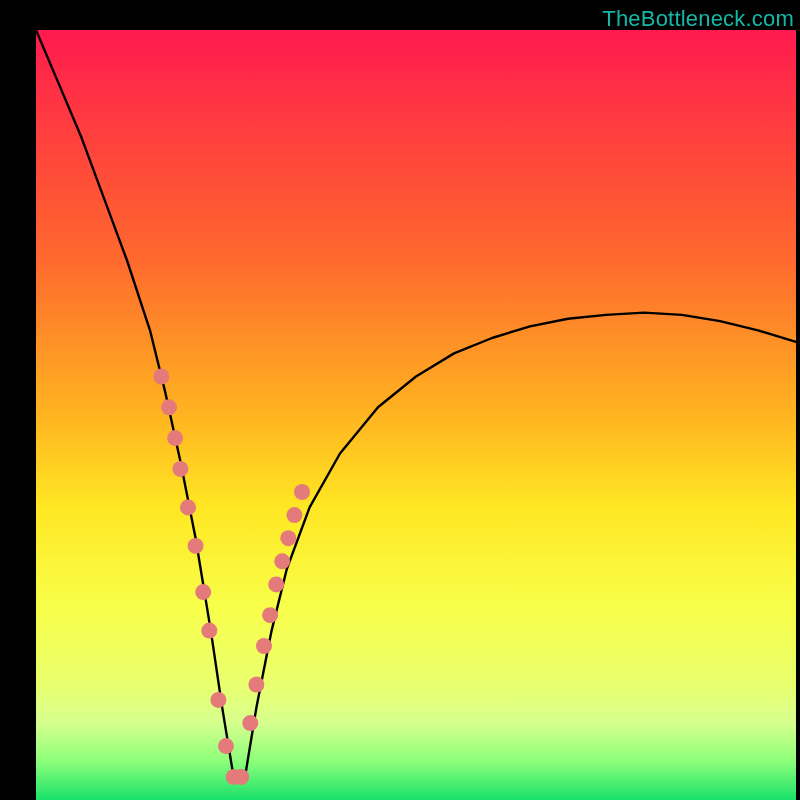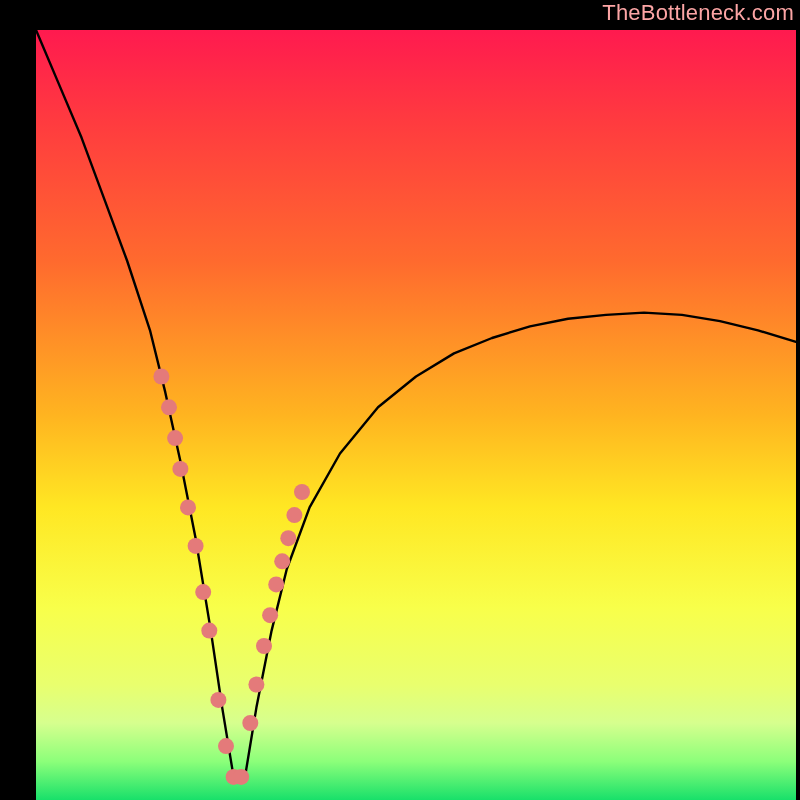--- a/index.html
+++ b/index.html
@@ -27,23 +27,23 @@
       #ffe723 62%,
       #f8ff4a 75%,
       #e9ff6e 85%,
       #d6ff8e 90%,
       #8cff7a 95%,
       #18e06a 100%
     );
   }
   .watermark {
     position: absolute;
-    top: 0;
+    top: 6px;
     right: 6px;
-    color: #fca5a5;
+    color: #14b8a6;
     font-size: 22px;
     letter-spacing: 0.2px;
     user-select: none;
   }
   svg.overlay {
     position: absolute;
     left: 0;
     top: 0;
   }
 </style>

